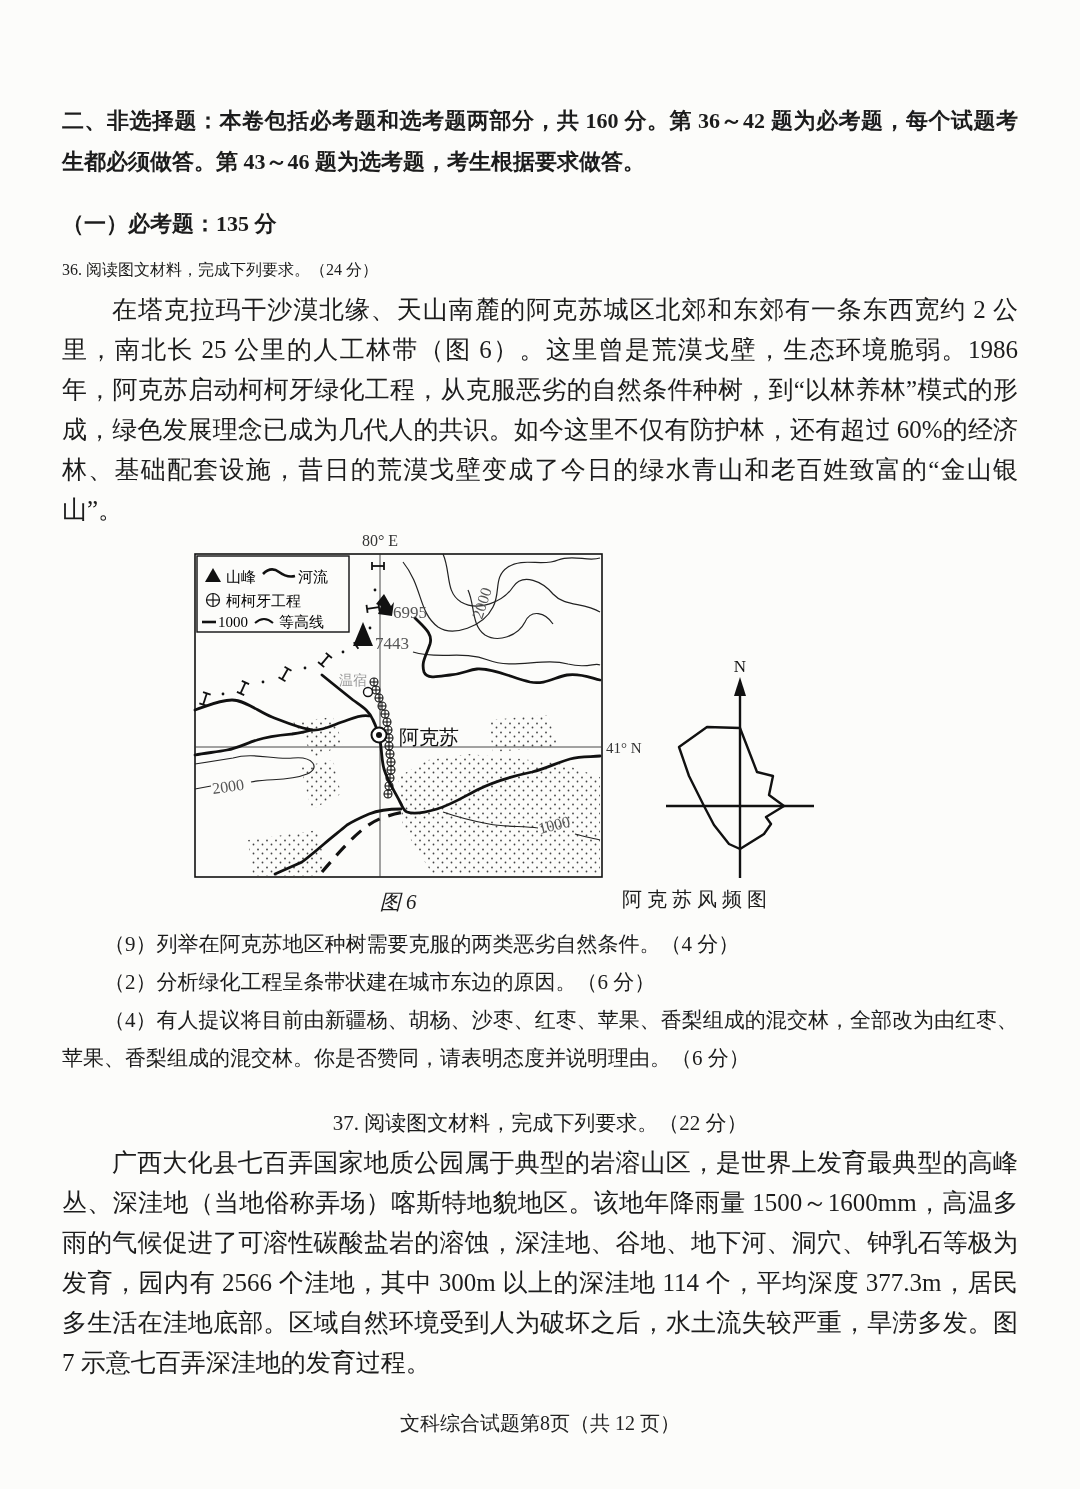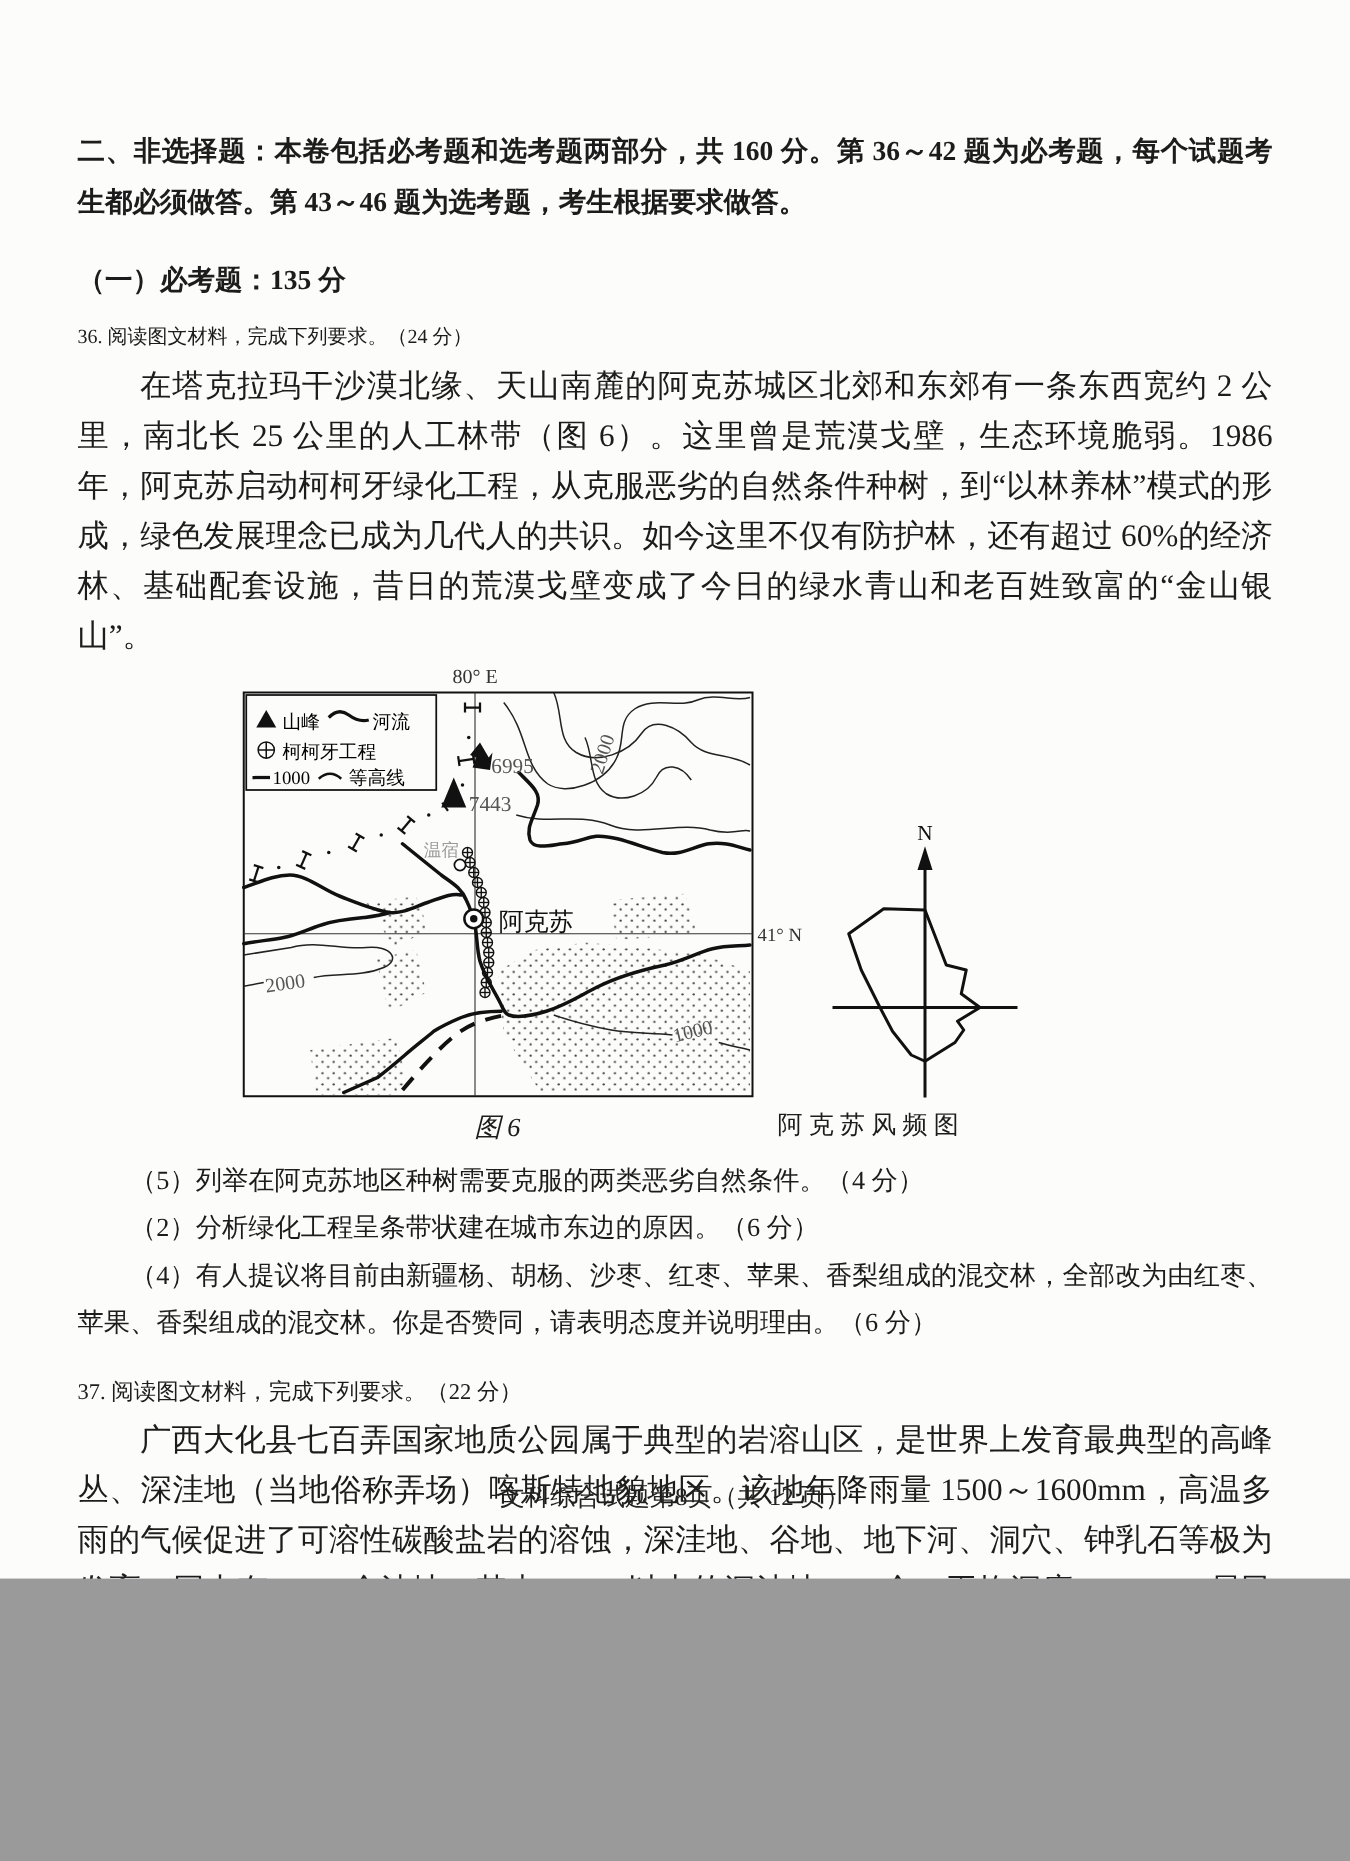--- a/index.html
+++ b/index.html
@@ -1,35 +1,35 @@
 <!DOCTYPE html>
 <html><head>
 <meta charset="utf-8">
 <style>
   html,body { margin:0; padding:0; background:#9a9a9a; }
   .page {
-    position:relative; width:1080px; height:1263px; margin:0 auto;
+    position:relative; width:1080px; height:1489px; margin:0 auto;
     background:#fcfcfa; color:#1c1c1c; box-sizing:border-box;
     padding:100px 62px 0 62px;
     font-family:"Liberation Serif","DejaVu Serif",serif;
   }
   p { margin:0; }
   .sec-head { font-size:22px; font-weight:bold; line-height:41px; text-align:justify; }
   .sub-head { font-size:22px; font-weight:bold; margin-top:22px; line-height:40px; }
   .q-title  { font-size:16px; margin-top:6px; line-height:40px; }
   .para     { font-size:25px; line-height:40px; text-align:justify; text-indent:2em; }
   .fig      { position:relative; height:395px; }
   .map-svg  { position:absolute; left:131px; top:2px; }
   .rose-svg { position:absolute; left:596px; top:126px; }
   .map-cap  { position:absolute; left:131px; top:358px; width:410px; text-align:center;
               font-size:21px;font-style:italic; }
   .rose-cap { position:absolute; left:560px; top:356px; width:250px; text-align:left;
               font-size:20px; letter-spacing:5px; }
   .q-item   { font-size:21px; line-height:38px; text-indent:2em; text-align:justify; }
-  .q37-title{ font-size:18px; margin-top:16px; line-height:40px; }
+  .q37-title{ font-size:21px; margin-top:26px; line-height:40px;text-align:center; }
   .footer   { position:absolute; left:0; bottom:52px; width:100%; text-align:center;
               font-size:20px; color:#222; }
   svg text  { font-family:"Liberation Serif","DejaVu Serif",serif; }
 </style>
 </head>
 <body>
 
 <div class="page">
 
   <p class="sec-head">二、非选择题：本卷包括必考题和选考题两部分，共 160 分。第 36～42 题为必考题，每个试题考生都必须做答。第 43～46 题为选考题，考生根据要求做答。</p>
@@ -244,21 +244,21 @@
         <line x1="8" y1="150" x2="156" y2="150"></line>
       </g>
       <polygon points="76,40 88,40 82,21" fill="#111"></polygon>
       <polygon points="82,72 49,71 21,91 31,120 46,150 56,169 71,188 82,193 106,178 113,168 108,161 126,150 111,139 115,120 99,116 94,103" fill="none" stroke="#111" stroke-width="2.4" stroke-linejoin="round"></polygon>
     </svg>
 
     <div class="map-cap">图 6</div>
     <div class="rose-cap">阿克苏风频图</div>
   </div>
 
-  <p class="q-item">（5）列举在阿克苏地区种树需要克服的两类恶劣自然条件。（4 分）</p>
+  <p class="q-item">（9）列举在阿克苏地区种树需要克服的两类恶劣自然条件。（4 分）</p>
   <p class="q-item">（2）分析绿化工程呈条带状建在城市东边的原因。（6 分）</p>
   <p class="q-item">（4）有人提议将目前由新疆杨、胡杨、沙枣、红枣、苹果、香梨组成的混交林，全部改为由红枣、苹果、香梨组成的混交林。你是否赞同，请表明态度并说明理由。（6 分）</p>
 
   <p class="q37-title">37. 阅读图文材料，完成下列要求。（22 分）</p>
   <p class="para">广西大化县七百弄国家地质公园属于典型的岩溶山区，是世界上发育最典型的高峰丛、深洼地（当地俗称弄场）喀斯特地貌地区。该地年降雨量 1500～1600mm，高温多雨的气候促进了可溶性碳酸盐岩的溶蚀，深洼地、谷地、地下河、洞穴、钟乳石等极为发育，园内有 2566 个洼地，其中 300m 以上的深洼地 114 个，平均深度 377.3m，居民多生活在洼地底部。区域自然环境受到人为破坏之后，水土流失较严重，旱涝多发。图 7 示意七百弄深洼地的发育过程。</p>
 
   <div class="footer">文科综合试题第8页（共 12 页）</div>
 </div>
 
 </body></html>

